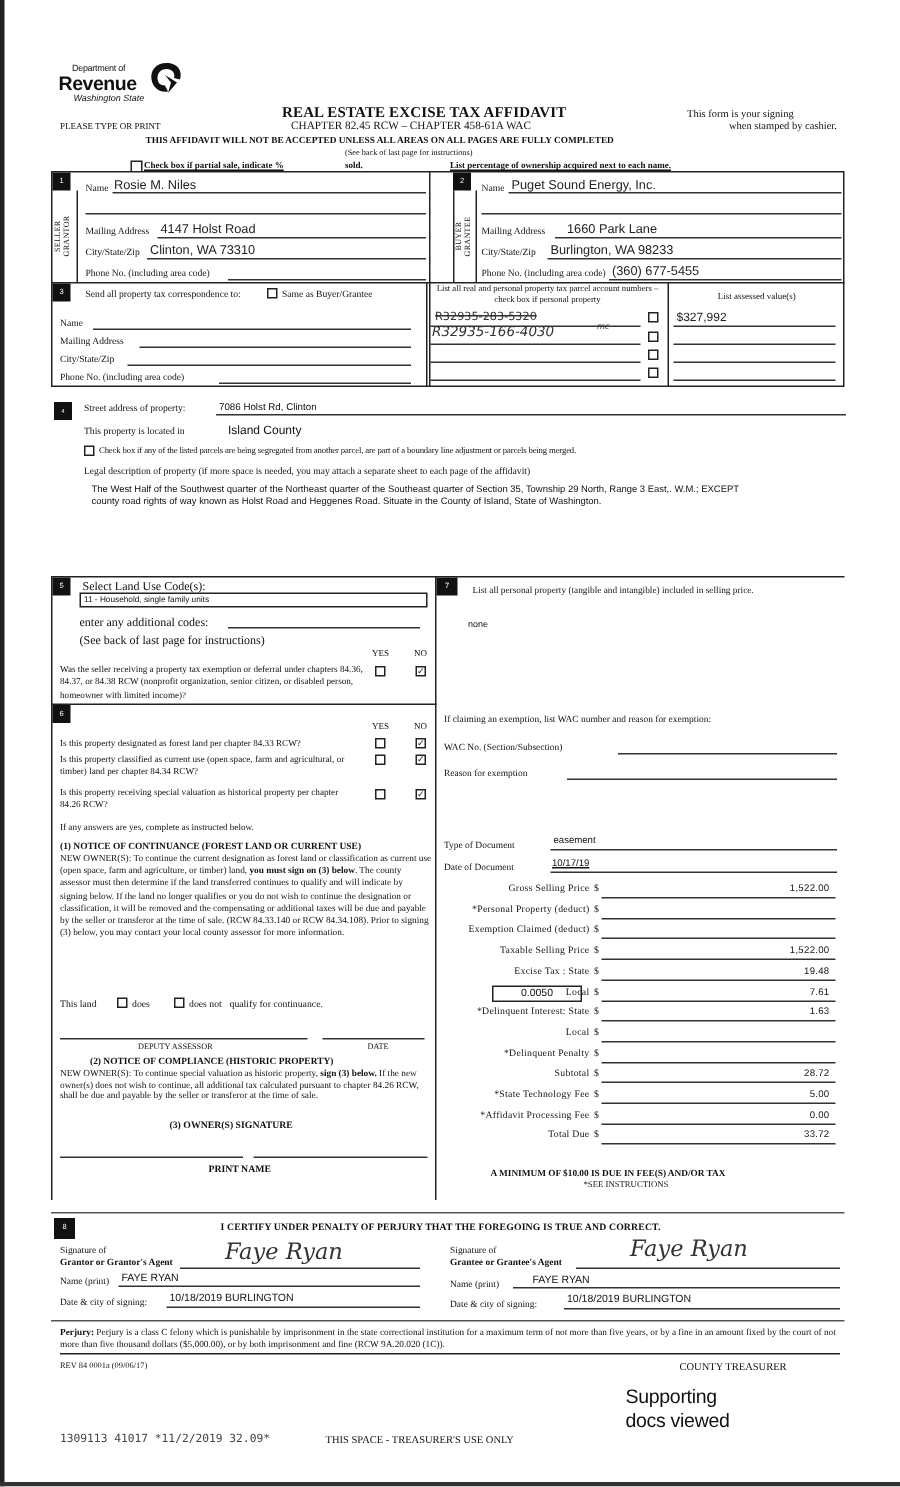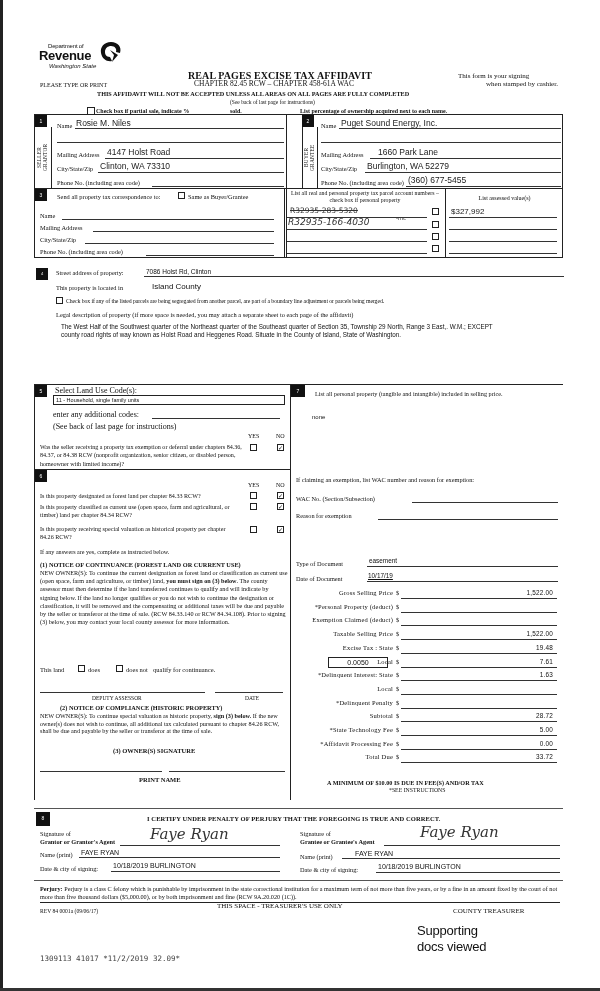--- a/index.html
+++ b/index.html
@@ -31,21 +31,21 @@
 <div class="abs" style="left:37px;top:39px;width:90px;height:32px">
   <div class="abs sans" style="left:11px;top:4px;font-size:6px;letter-spacing:-.2px">Department of</div>
   <div class="abs sans bold" style="left:2px;top:10px;font-size:13px;letter-spacing:-.3px">Revenue</div>
   <div class="abs sans" style="left:12px;top:24px;font-size:6px;font-style:italic">Washington State</div>
   <svg class="abs" style="left:62px;top:2px" width="24" height="22" viewBox="0 0 24 22">
     <path d="M12 1 C5 1 1 6 2 12 C3 18 8 21 13 20 L11 16 C7 16 6 13 6 11 C6 7 9 5 12 5 C16 5 18 8 17 11 L21 12 C23 6 19 1 12 1 Z" fill="#111"></path>
     <path d="M11 9 L19 14 L13 21 L15 14 Z" fill="#111"></path>
   </svg>
 </div>
 
-<div class="abs bold" style="left:188px;top:70px;font-size:10px;letter-spacing:.1px">REAL PAGES EXCISE TAX AFFIDAVIT</div>
+<div class="abs bold" style="left:188px;top:70px;font-size:10px;letter-spacing:.1px">REAL ESTATE EXCISE TAX AFFIDAVIT</div>
 <div class="abs" style="left:40px;top:82px;font-size:6px">PLEASE TYPE OR PRINT</div>
 <div class="abs" style="left:194px;top:80px;font-size:7.5px">CHAPTER 82.45 RCW – CHAPTER 458-61A WAC</div>
 <div class="abs" style="left:458px;top:72px;font-size:7px">This form is your signing</div>
 <div class="abs" style="left:486px;top:80px;font-size:7px">when stamped by cashier.</div>
 <div class="abs bold" style="left:97px;top:90px;font-size:6.2px">THIS AFFIDAVIT WILL NOT BE ACCEPTED UNLESS ALL AREAS ON ALL PAGES ARE FULLY COMPLETED</div>
 <div class="abs" style="left:230px;top:99px;font-size:5.5px">(See back of last page for instructions)</div>
 <div class="cb" style="left:87px;top:107px;width:8px;height:8px"></div>
 <div class="abs bold" style="left:96px;top:108px;font-size:6px;text-decoration:underline">Check box if partial sale, indicate %</div>
 <div class="abs bold" style="left:230px;top:108px;font-size:6px">sold.</div>
 <div class="abs bold" style="left:300px;top:108px;font-size:6px;text-decoration:underline">List percentage of ownership acquired next to each name.</div>
@@ -80,21 +80,21 @@
   <span>GRANTEE</span>
 </div>
 <div class="abs" style="left:321px;top:122px">Name</div>
 <div class="abs val" style="left:341px;top:119px">Puget Sound Energy, Inc.</div>
 <div class="line" style="left:339px;top:128px;width:222px"></div>
 <div class="line" style="left:321px;top:142px;width:240px"></div>
 <div class="abs" style="left:321px;top:151px">Mailing Address</div>
 <div class="abs val" style="left:378px;top:148px">1660 Park Lane</div>
 <div class="line" style="left:370px;top:158px;width:191px"></div>
 <div class="abs" style="left:321px;top:165px">City/State/Zip</div>
-<div class="abs val" style="left:367px;top:162px">Burlington, WA 52279</div>
+<div class="abs val" style="left:367px;top:162px">Burlington, WA 98233</div>
 <div class="line" style="left:365px;top:172px;width:196px"></div>
 <div class="abs" style="left:321px;top:179px">Phone No. (including area code)</div>
 <div class="abs val" style="left:408px;top:176px">(360) 677-5455</div>
 <div class="line" style="left:406px;top:186px;width:155px"></div>
 
 <div class="num" style="left:35px;top:189px">3</div>
 <div class="abs" style="left:35px;top:201px;width:17px;height:0"></div>
 <div class="abs" style="left:57px;top:193px">Send all property tax correspondence to:</div>
 <div class="cb" style="left:178px;top:192px"></div>
 <div class="abs" style="left:188px;top:193px">Same as Buyer/Grantee</div>
@@ -331,19 +331,19 @@
 <div class="abs" style="left:300px;top:866px;font-size:6.3px">Date &amp; city of signing:</div>
 <div class="abs sans" style="left:378px;top:863px;font-size:7px">10/18/2019  BURLINGTON</div>
 <div class="line" style="left:376px;top:872px;width:184px"></div>
 
 <div class="abs" style="left:34px;top:880px;width:529px;height:1px;background:#555"></div>
 
 <div class="abs" style="left:40px;top:885px;width:520px;font-size:6.2px;line-height:8.2px;border-bottom:1px solid #222;padding-bottom:1px">
   <b>Perjury:</b><span> Perjury is a class C felony which is punishable by imprisonment in the state correctional institution for a maximum term of not more than five years, or by a fine in an amount fixed by the court of not more than five thousand dollars ($5,000.00), or by both imprisonment and fine (RCW 9A.20.020 (1C)).</span>
 </div>
 <div class="abs" style="left:40px;top:908px;font-size:5.6px">REV 84 0001a (09/06/17)</div>
-<div class="abs" style="left:217px;top:902px;font-size:7px">THIS SPACE - TREASURER'S USE ONLY</div>
+<div class="abs" style="left:217px;top:956px;font-size:7px">THIS SPACE - TREASURER'S USE ONLY</div>
 <div class="abs" style="left:453px;top:907px;font-size:7px">COUNTY TREASURER</div>
 <div class="abs sans" style="left:417px;top:924px;font-size:13px;letter-spacing:-.2px">Supporting</div>
 <div class="abs sans" style="left:417px;top:940px;font-size:13px;letter-spacing:-.2px">docs viewed</div>
 <div class="abs" style="left:40px;top:955px;font-size:7.5px;font-family:'DejaVu Sans Mono',monospace;color:#444">1309113 41017 *11/2/2019 32.09*</div>
 
 <div class="edge-b"></div>
 
 </body></html>

